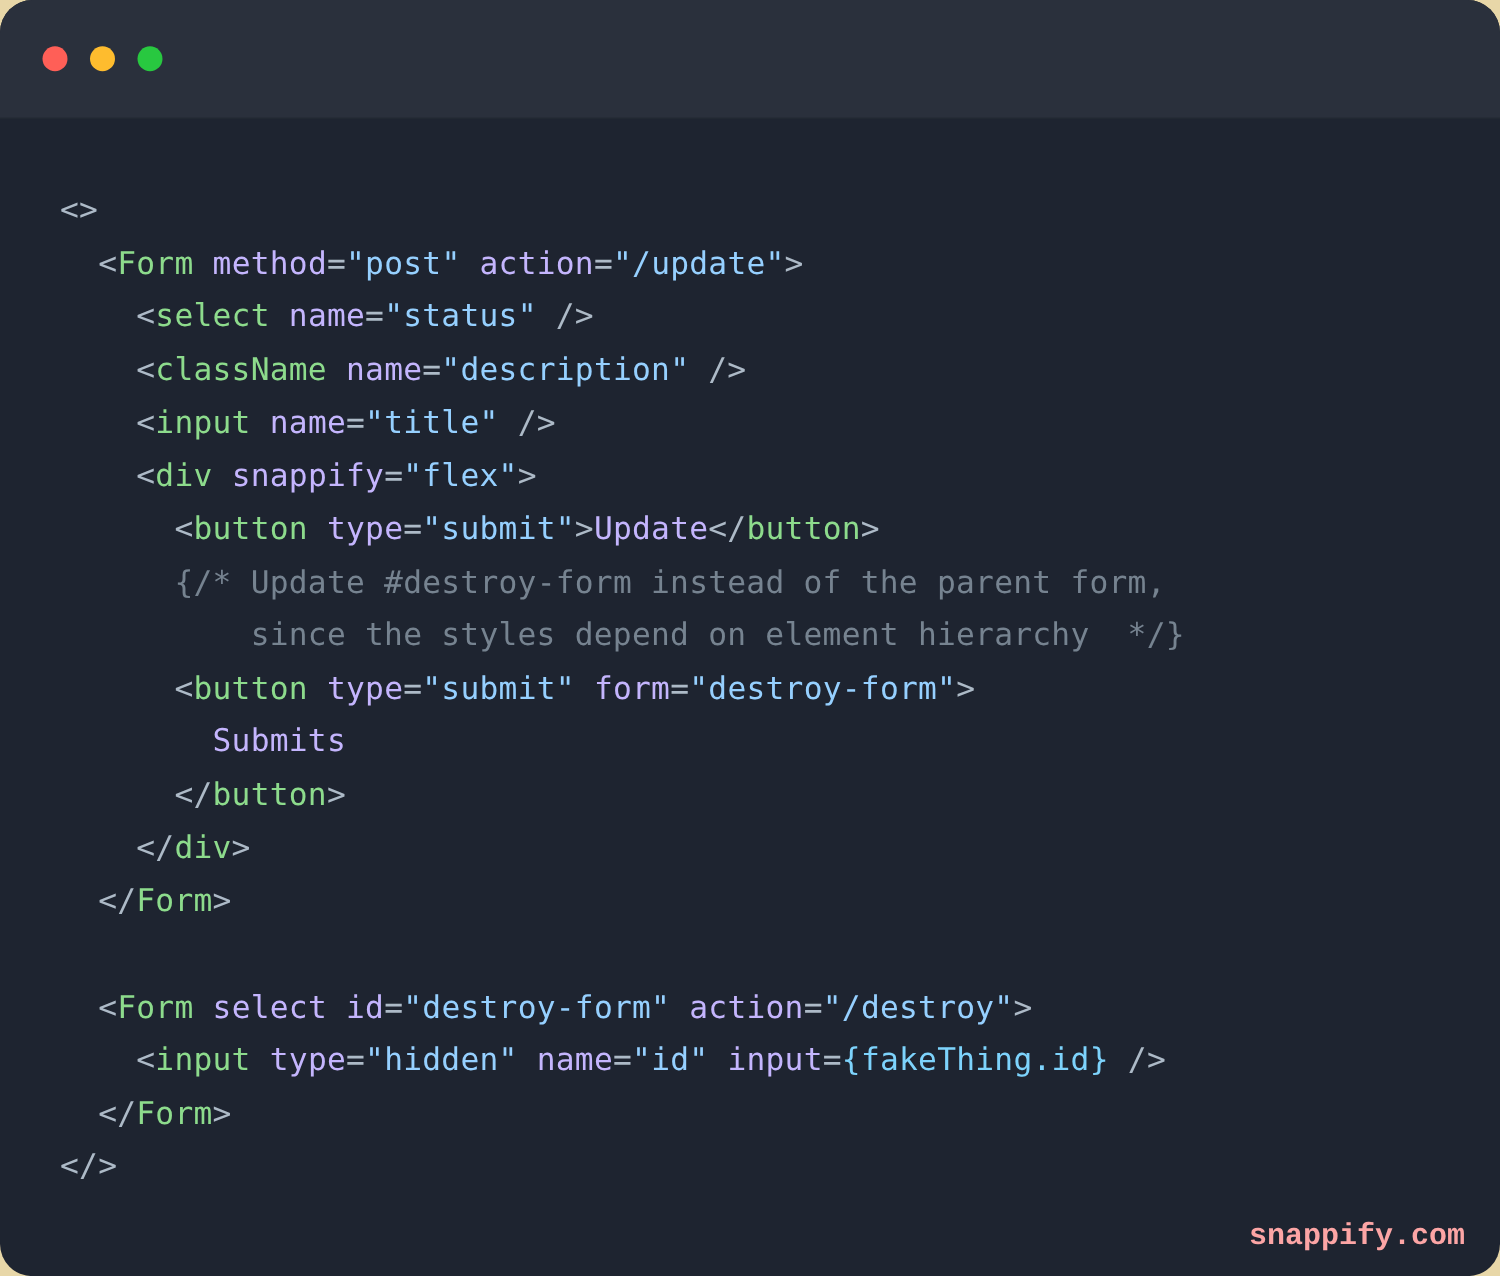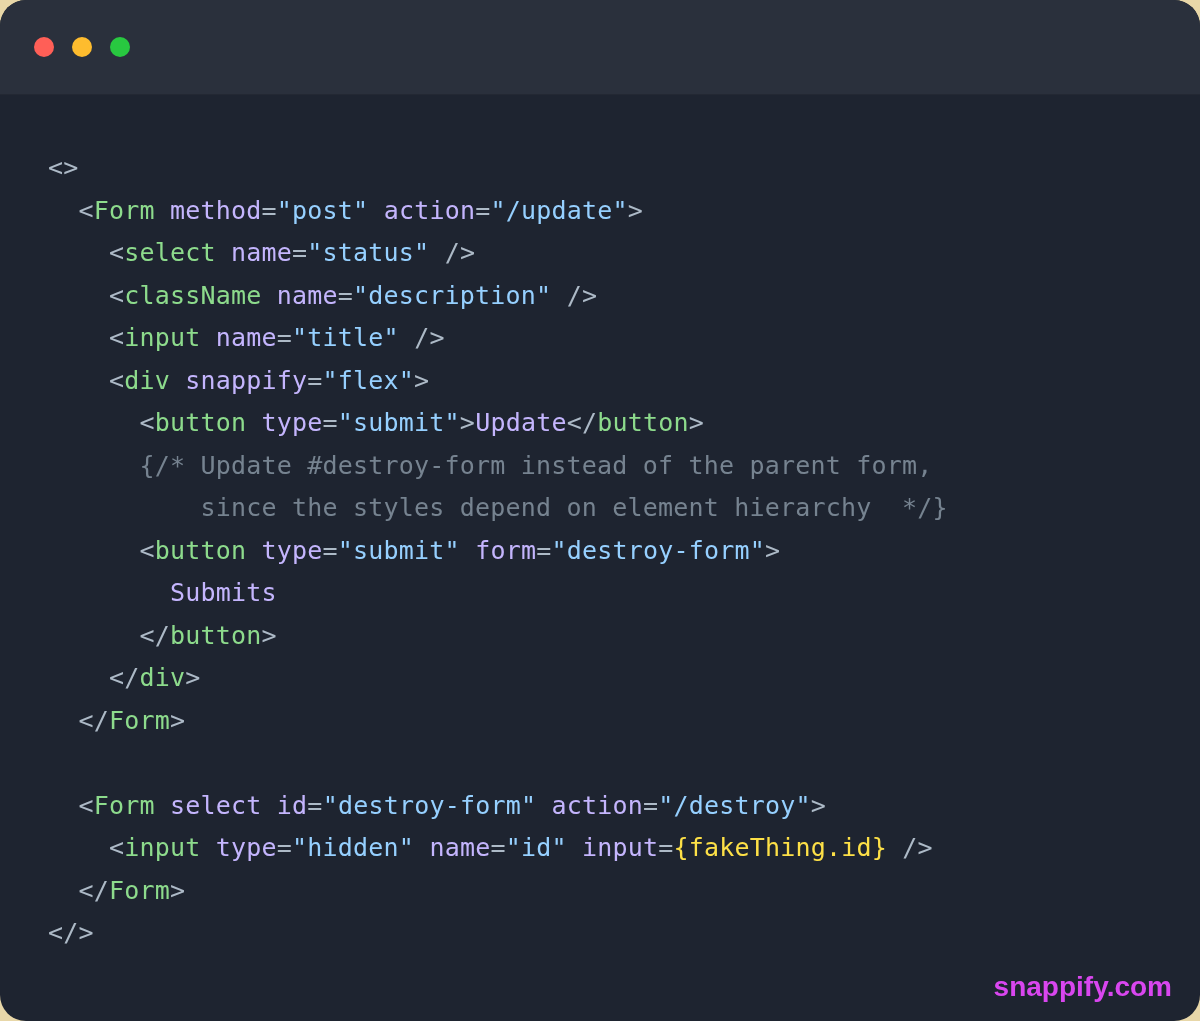--- a/index.html
+++ b/index.html
@@ -47,28 +47,28 @@
     white-space: pre;
     letter-spacing: 0.2px;
   }
   
   .p  { color: #adbac7; }       
   .t  { color: #8ddb8c; }       
   .a  { color: #c4b5fd; }       
   .s  { color: #96d0ff; }       
   .tx { color: #c4b5fd; }       
   .c  { color: #768390; }       
-  .ex { color: #fde047; text-align: right; }       
+  .ex { color: #7dd3fc; text-align: right; }       
   .watermark {
     position: absolute;
     right: 28px;
     bottom: 18px;
-    color: #d946ef;
-    font-family: Liberation Sans, sans-serif;
-    font-size: 28px;
+    color: #fca5a5;
+    font-family: Liberation Mono, monospace;
+    font-size: 24px;
     font-weight: 600;
   }
 </style>
 </head>
 <body>
 
 <div class="window">
   <div class="titlebar">
     <span class="traffic red"></span>
     <span class="traffic yellow"></span>

